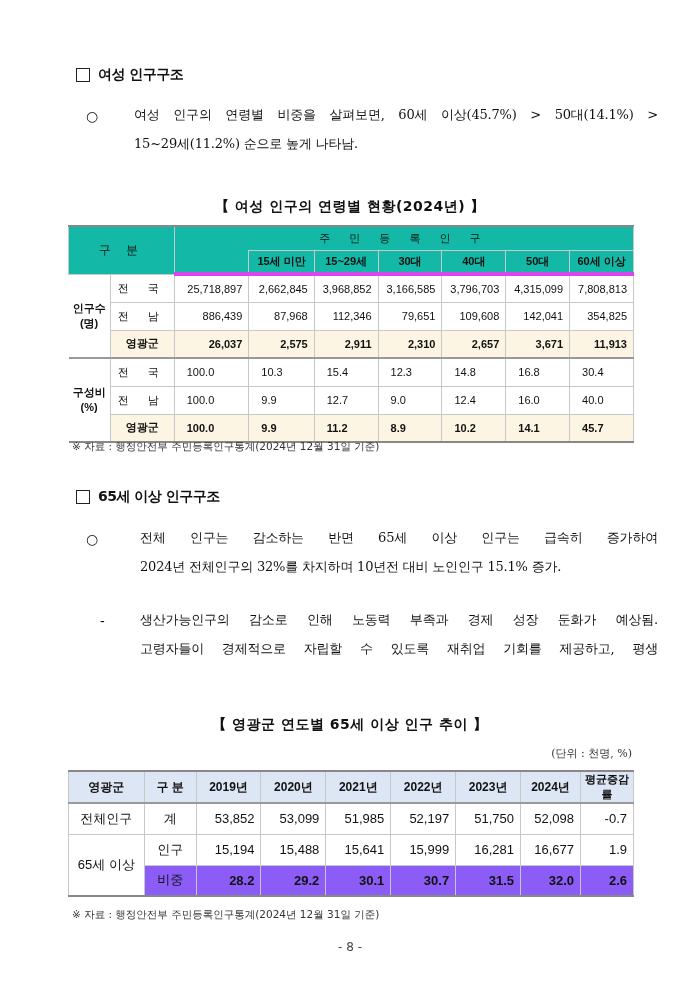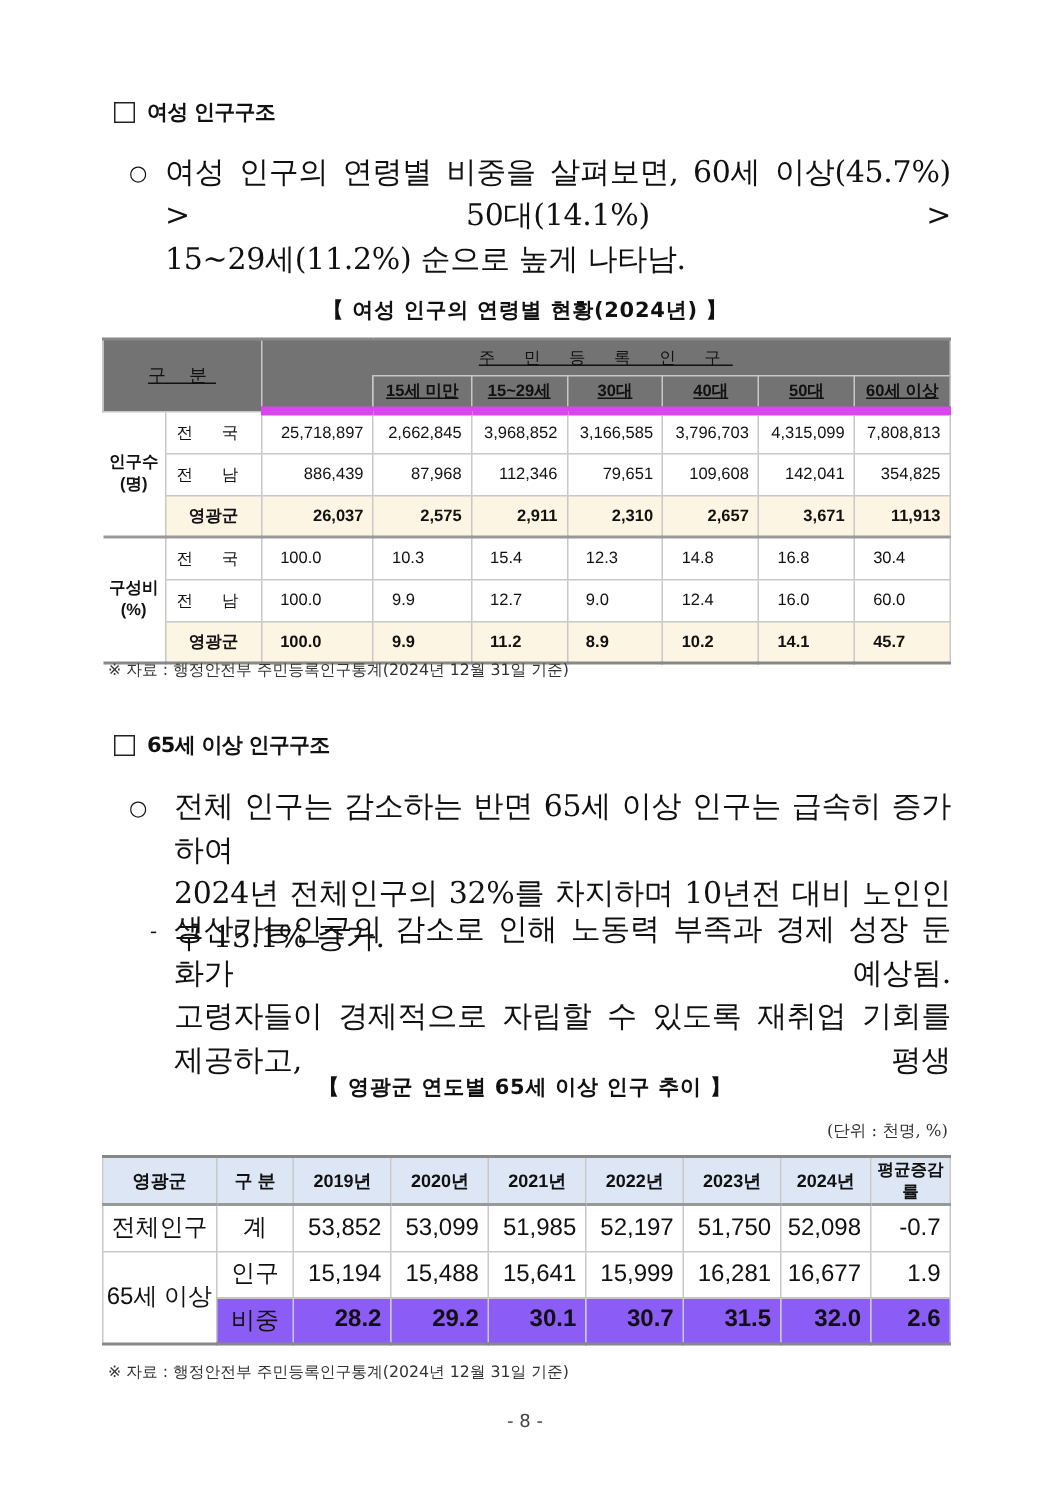--- a/index.html
+++ b/index.html
@@ -1,39 +1,39 @@
 <!DOCTYPE html>
 <html><head>
 <meta charset="utf-8">
 <style>
   * { box-sizing: border-box; margin: 0; padding: 0; }
   body { width: 700px; height: 990px; background: #ffffff; font-family: "DejaVu Serif", "Liberation Serif", serif; color: #111; position: relative; overflow: hidden; }
   .sec-title { position: absolute; left: 76px; font-family: "DejaVu Sans", "Liberation Sans", sans-serif; font-weight: bold; font-size: 14px; display: flex; align-items: center; gap: 8px; letter-spacing: -0.5px; }
   .sq { display: inline-block; width: 14px; height: 14px; border: 1.5px solid #222; }
-  .para { position: absolute; font-size: 20px; line-height: 29px; letter-spacing: -0.2px; }
+  .para { position: absolute; font-size: 13px; line-height: 29px; letter-spacing: -0.2px; margin-left: 24px; }
   .bullet { position: absolute; font-size: 14px; }
   .ptext { display: block; text-align: justify; text-align-last: justify; }
   .ptext.last { text-align-last: left; }
   .tcap { position: absolute; left: 0; width: 700px; text-align: center; font-family: "DejaVu Sans", "Liberation Sans", sans-serif; font-size: 14px; font-weight: bold; letter-spacing: 0.5px; }
   table { border-collapse: collapse; position: absolute; font-family: "Liberation Sans", "DejaVu Sans", sans-serif; }
   td, th { border: 1px solid #c8c8c8; font-size: 11px; }
   .t1 { left: 68px; top: 225px; width: 566px; border-top: 2px solid #888; border-bottom: 2px solid #888; }
-  .t1 th { background: #737373; font-weight: bold; height: 24px; font-size: 11px; text-decoration: underline; }
+  .t1 th { background: #14b8a6; font-weight: bold; height: 24px; font-size: 11px; }
   .t1 td { height: 28px; text-align: right; padding-right: 6px; }
   .t1 td.lab { text-align: center; padding: 0; letter-spacing: 8px; font-weight: normal; }
   .t1 td.grp { text-align: center; font-weight: bold; padding: 0; font-size: 11px; line-height: 15px; border-left: none; }
   .t1 tr.hl td { background: #fdf5e4; font-weight: bold; }
   .t1 tr.hl td.lab { letter-spacing: 0; }
   .t1 td.pct { text-align: left; padding-left: 12px; }
-  .t1 tr.hdr-bottom th { border-bottom: 6px solid #d946ef; }
+  .t1 tr.hdr-bottom th { border-bottom: 4px solid #d946ef; }
   .note { position: absolute; left: 72px; font-family: "DejaVu Sans", "Liberation Sans", sans-serif; font-size: 10.5px; color: #333; }
   .unit { position: absolute; right: 68px; font-size: 11px; color: #333; }
   .t2 { left: 68px; top: 770px; width: 566px; border-top: 2px solid #888; border-bottom: 2px solid #888; }
   .t2 th { background: #dde6f5; font-weight: bold; height: 30px; font-size: 12px; border-bottom: 2px solid #999; }
-  .t2 td { height: 31px; font-size: 16px; text-align: right; padding-right: 6px; }
+  .t2 td { height: 31px; font-size: 13px; text-align: right; padding-right: 6px; }
   .t2 td.c { text-align: center; padding: 0; }
   .t2 tr.hl td { background: #8b5cf6; font-weight: bold; }
   .t2 tr.hl td.c { font-weight: normal; }
   .t2 td.rate { text-align: right; padding-left: 10px; }
   .pageno { position: absolute; top: 940px; left: 0; width: 700px; text-align: center; font-family: "DejaVu Sans", sans-serif; font-size: 12px; color: #444; }
 </style>
 </head>
 <body>
 
 <div class="sec-title" style="top:66px;">
@@ -120,21 +120,21 @@
     <td class="pct">30.4</td>
   </tr>
   <tr>
     <td class="lab">전 남</td>
     <td class="pct">100.0</td>
     <td class="pct">9.9</td>
     <td class="pct">12.7</td>
     <td class="pct">9.0</td>
     <td class="pct">12.4</td>
     <td class="pct">16.0</td>
-    <td class="pct">60.0</td>
+    <td class="pct">40.0</td>
   </tr>
   <tr class="hl">
     <td class="lab">영광군</td>
     <td class="pct">100.0</td>
     <td class="pct">9.9</td>
     <td class="pct">11.2</td>
     <td class="pct">8.9</td>
     <td class="pct">10.2</td>
     <td class="pct">14.1</td>
     <td class="pct">45.7</td>

